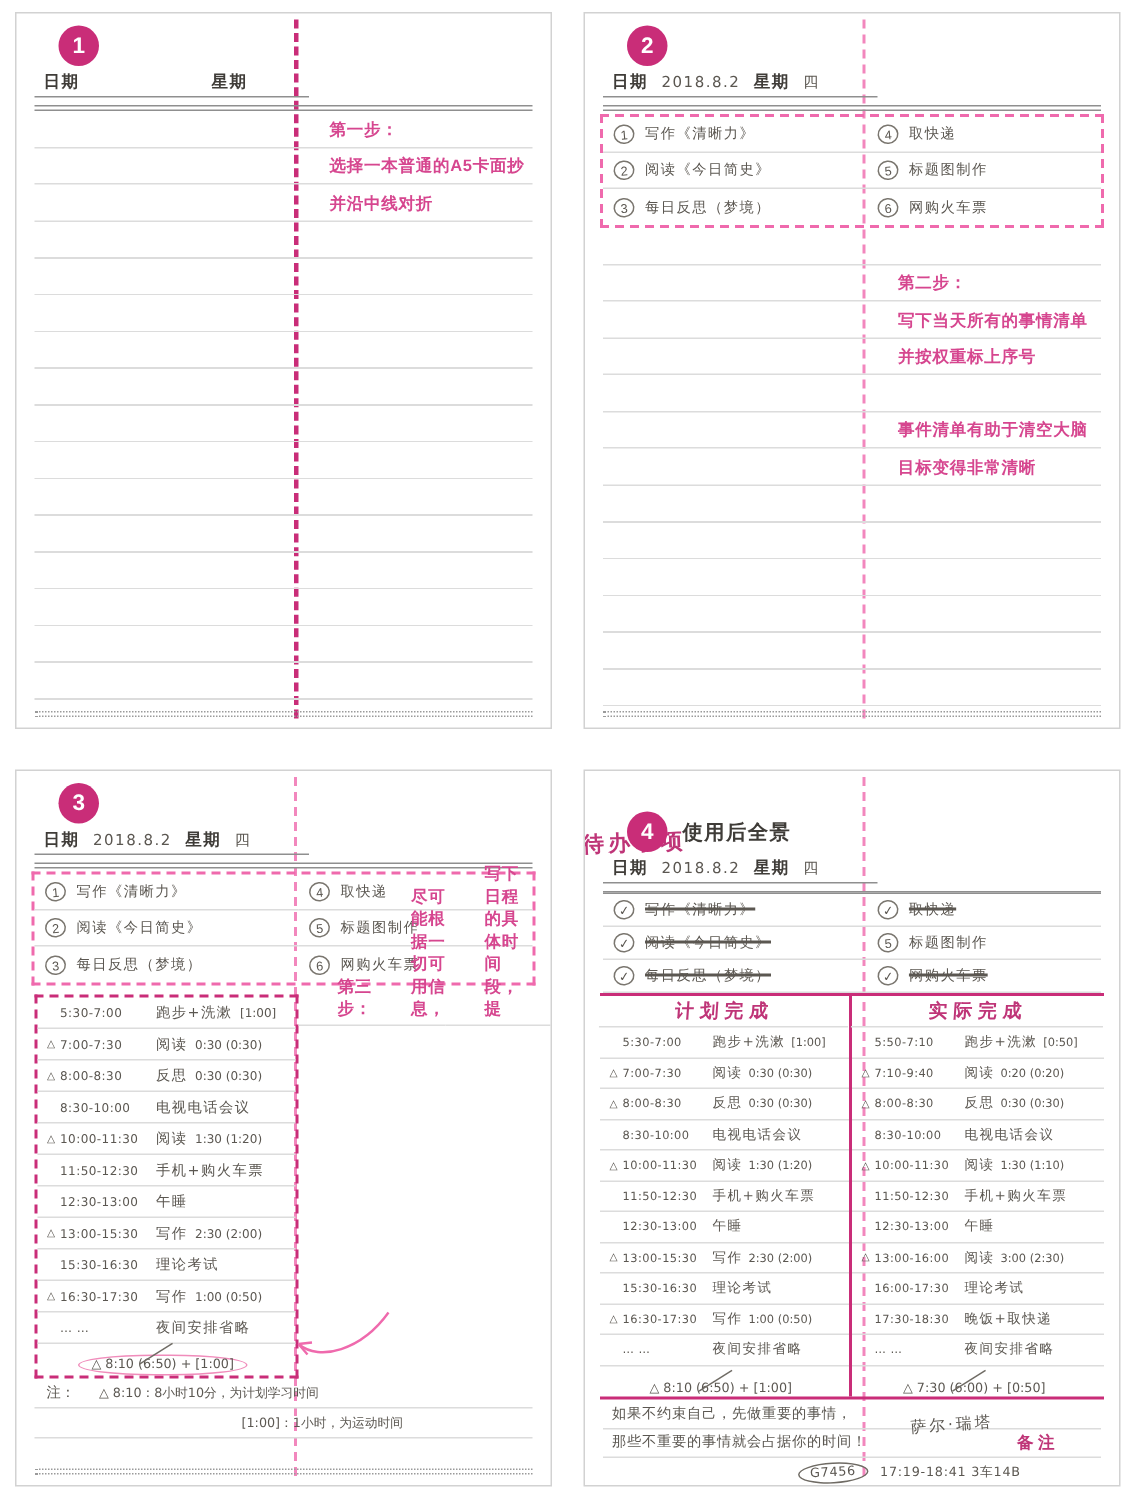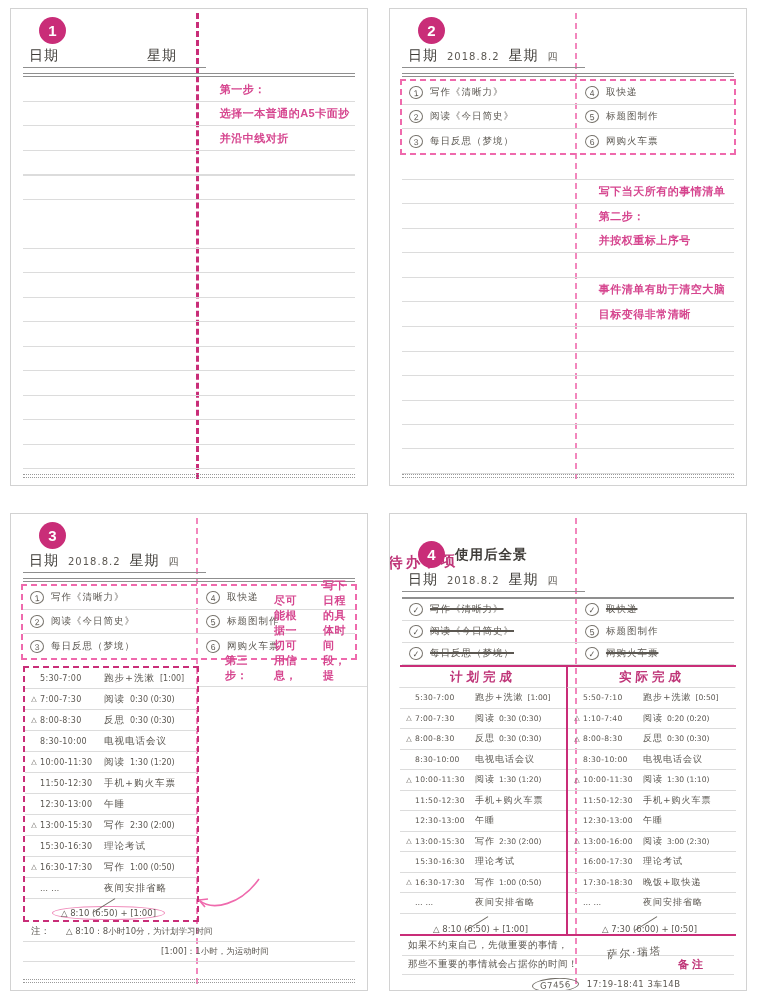--- a/index.html
+++ b/index.html
@@ -20,21 +20,21 @@
   .page > *:not(.centerline){ position:relative; z-index:1; }
 
   
   .badgewrap{ display:flex; align-items:center; margin-left:16px; }
   .badge{ width:27px; height:27px; border-radius:50%; background:var(--accent);
     color:#fff; font-weight:bold; font-size:15px; display:flex;
     align-items:center; justify-content:center; }
   .ptitle{ font-weight:bold; font-size:13.5px; margin-left:10px; letter-spacing:1px;font-family:Liberation Mono, monospace; }
   .headline{ display:flex; align-items:baseline; gap:9px; width:55%;
     border-bottom:1px solid #8f8f8f; padding:1px 0 2px 6px; margin-top:2px; }
-  .lbl{ font-weight:normal; font-size:14px; letter-spacing:1px; }
+  .lbl{ font-weight:bold; font-size:11px; letter-spacing:1px; }
   .hw{ font-family:"DejaVu Sans", sans-serif; color:var(--ink); }
   .hval{ font-size:10px; letter-spacing:1px; }
   .dblrule{ height:4px; border-top:1.5px solid #8f8f8f; border-bottom:1px solid #8f8f8f; margin-top:5px; }
   .todo{ position:absolute; right:14px; top:26px; color:var(--handmag);
     font-size:14.5px; font-weight:bold; letter-spacing:3px; transform:rotate(-2deg); }
 
   
   .row24{ height:24.5px; border-bottom:1px solid var(--rule); display:flex; align-items:flex-end; }
   .half{ width:52%; } .half2{ width:48%; }
   .steptext{ color:var(--mag); font-weight:bold; font-size:11px; padding:0 0 4px 24px; letter-spacing:.5px; }
@@ -177,25 +177,25 @@
             <span class="hw ttext">网购火车票</span>
           </div>
       </div>
     </div>
     <div class="row24">
         <div class="half"></div>
         <div class="half2"></div>
       </div>
     <div class="row24">
         <div class="half"></div>
+        <div class="half2 steptext">第二步：</div>
+      </div>
+    <div class="row24">
+        <div class="half"></div>
         <div class="half2 steptext">写下当天所有的事情清单</div>
-      </div>
-    <div class="row24">
-        <div class="half"></div>
-        <div class="half2 steptext">第二步：</div>
       </div>
     <div class="row24">
         <div class="half"></div>
         <div class="half2 steptext">并按权重标上序号</div>
       </div>
     <div class="row24">
         <div class="half"></div>
         <div class="half2"></div>
       </div>
     <div class="row24">
@@ -483,21 +483,21 @@
       <div class="p4col">
         <div class="colhead">实际完成</div>
         <div class="srow">
             <span class="flag hw"></span>
             <span class="time hw">5:50-7:10</span>
             <span class="act hw">跑步+洗漱</span>
             <span class="dur hw">[0:50]</span>
           </div>
         <div class="srow">
             <span class="flag hw">△</span>
-            <span class="time hw">1:10-7:40</span>
+            <span class="time hw">7:10-9:40</span>
             <span class="act hw">阅读</span>
             <span class="dur hw">0:20 (0:20)</span>
           </div>
         <div class="srow">
             <span class="flag hw">△</span>
             <span class="time hw">8:00-8:30</span>
             <span class="act hw">反思</span>
             <span class="dur hw">0:30 (0:30)</span>
           </div>
         <div class="srow">

